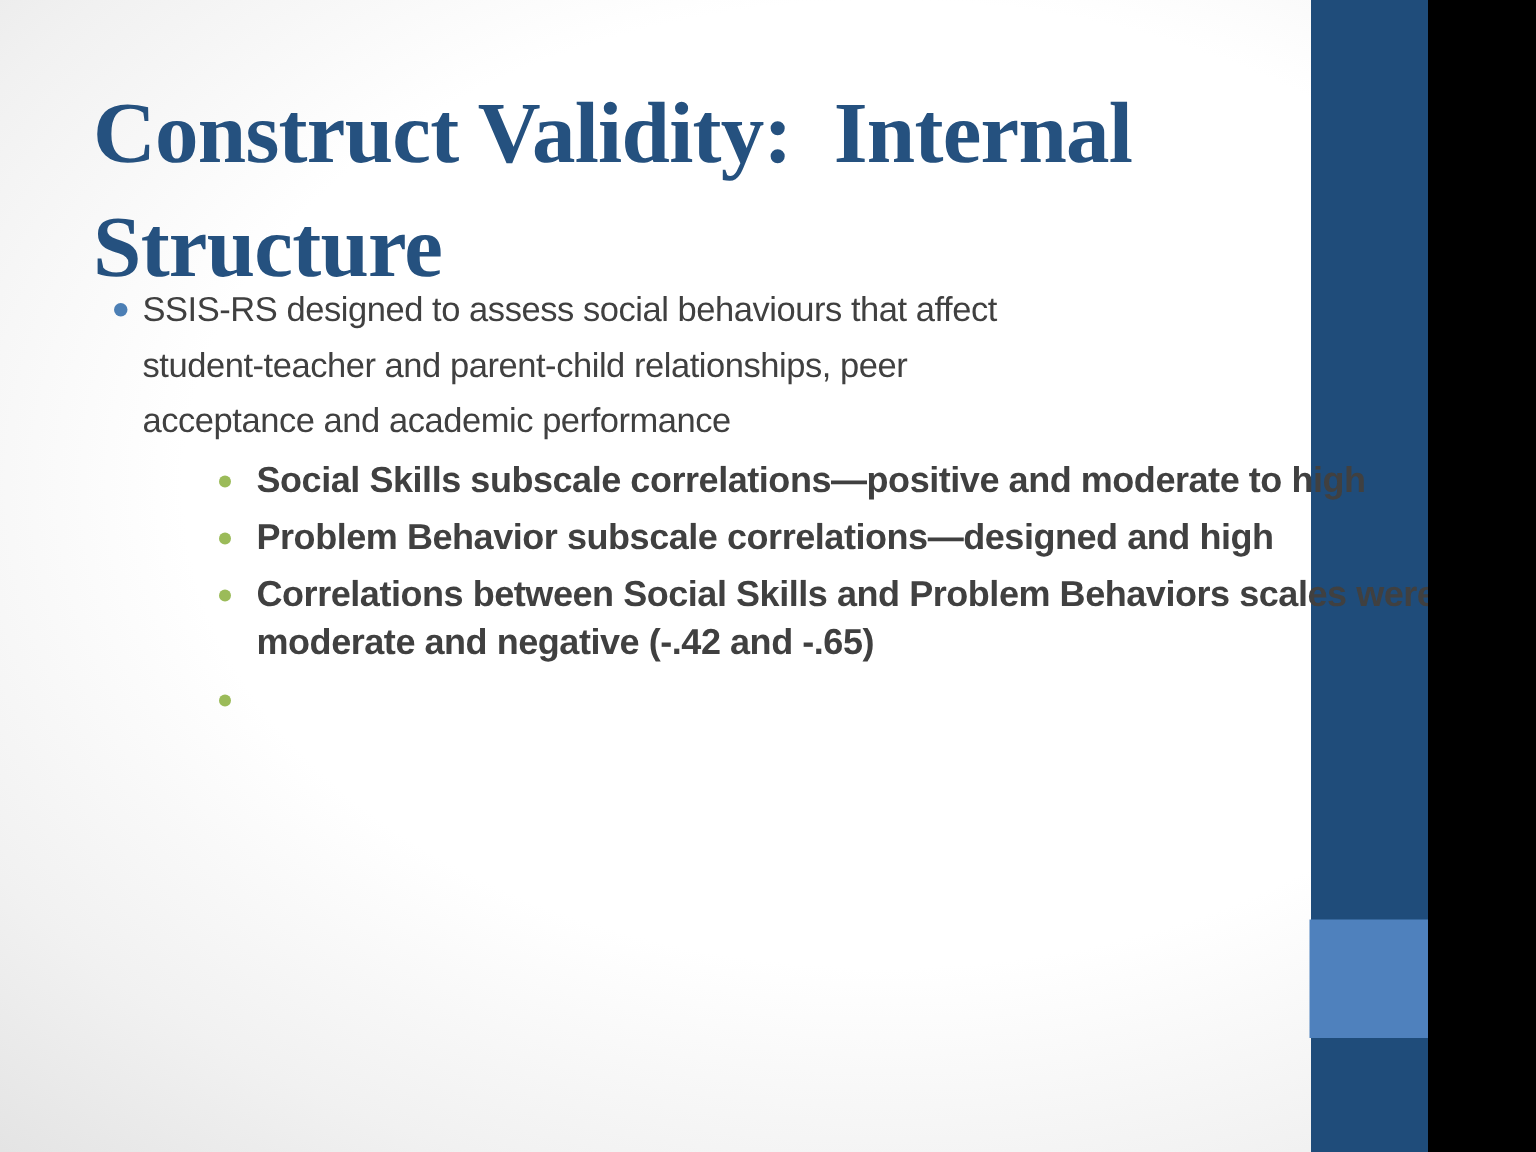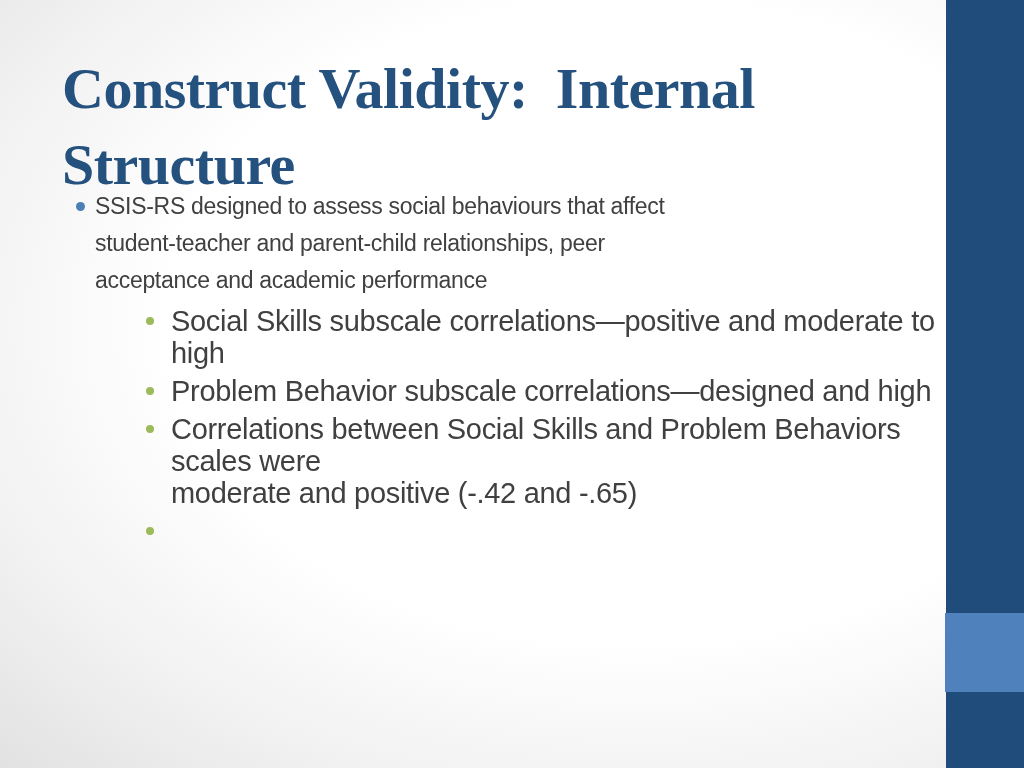--- a/index.html
+++ b/index.html
@@ -1,18 +1,18 @@
 <!DOCTYPE html>
 <html><head>
 <meta charset="utf-8">
 <style>
   html, body { margin: 0; padding: 0; background: #000; }
   .slide {
     position: relative;
-    width: 1024px;
+    width: 952px;
     height: 768px;
     overflow: hidden;
     background: radial-gradient(ellipse 900px 620px at 62% 42%, #ffffff 52%, #f1f1f1 78%, #e2e2e2 100%);
     font-family: "Liberation Sans", sans-serif;
   }
   .sidebar-band {
     position: absolute;
     top: 0; right: 0;
     width: 78px; height: 768px;
     background: #1F4C7A;
@@ -59,22 +59,23 @@
   .bullet-text {
     color: #404040;
     white-space: pre-wrap;
     letter-spacing: -0.3px;
   }
   .level-1 .bullet-text {
     font-size: 23px;
     line-height: 37px;
   }
   .level-2 .bullet-text {
-    font-size: 29px;
+    font-size: 24px;
     line-height: 32px;
+    font-weight: bold;
   }
 </style>
 </head>
 <body>
 
 <div class="slide">
 
   <div class="sidebar-band"></div>
   <div class="accent-square"></div>
 
@@ -96,21 +97,21 @@
     </div>
 
     <div class="bullet-row level-2">
       <span class="dot"></span>
       <span class="bullet-text">Problem Behavior subscale correlations—designed and high</span>
     </div>
 
     <div class="bullet-row level-2">
       <span class="dot"></span>
       <span class="bullet-text">Correlations between Social Skills and Problem Behaviors scales were
-moderate and positive (-.42 and -.65)</span>
+moderate and negative (-.42 and -.65)</span>
     </div>
 
     <div class="bullet-row level-2">
       <span class="dot"></span>
     </div>
 
   </div>
 </div>
 
 </body></html>

